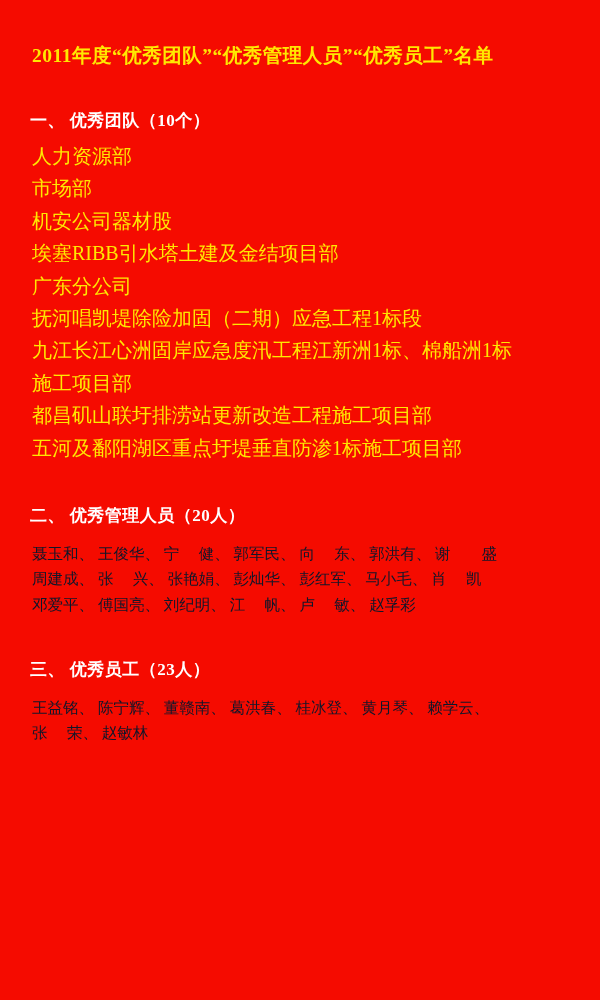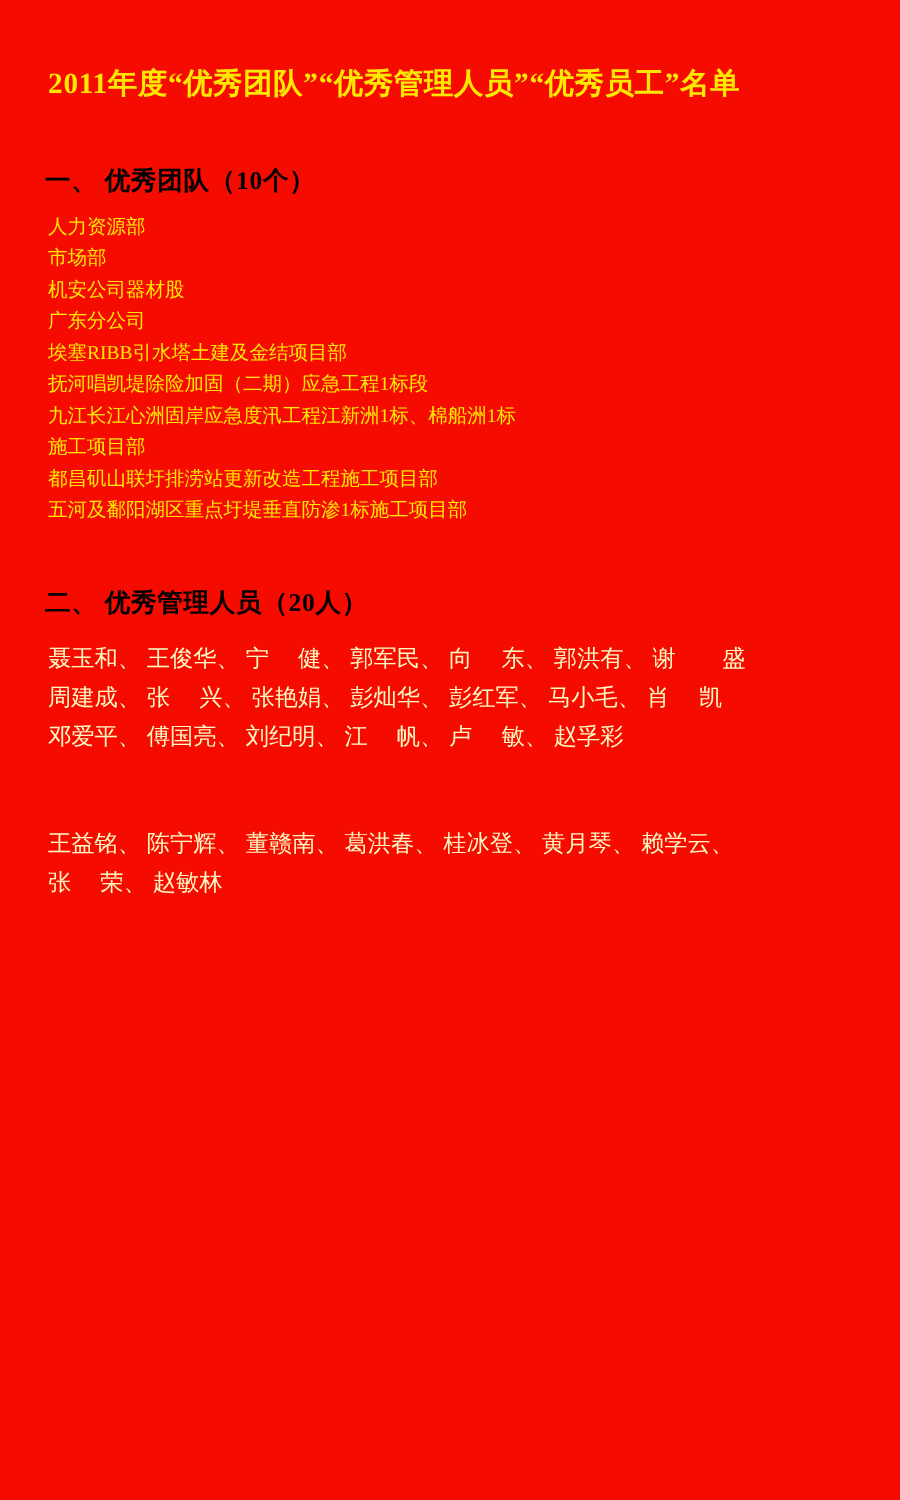--- a/index.html
+++ b/index.html
@@ -29,68 +29,69 @@
     text-align: left;
     margin: 0 0 0 4px;
     white-space: nowrap;
   }
   .section {
     margin-top: 40px;
   }
   .section-heading {
     font-size: 17px;
     font-weight: bold;
-    color: #000000;
+    color: #ffffff;
     margin: 0 0 8px 2px;
     letter-spacing: 0.5px;
   }
   .list-line {
-    font-size: 13px;
+    font-size: 20px;
     color: #ffe800;
     line-height: 1.62;
     margin: 0 0 0 4px;
     white-space: pre;
   }
   .names-line {
     font-size: 15.5px;
-    color: #fef9c3;
+    color: #0f172a;
     line-height: 1.65;
     margin: 0 0 0 4px;
     white-space: pre;
   }
   .spacer-sm { height: 6px; }
 </style>
 </head>
 <body>
 
 <div class="page">
 
   <h1 class="doc-title">2011年度“优秀团队”“优秀管理人员”“优秀员工”名单</h1>
 
   <div class="section">
     <div class="section-heading">一、 优秀团队（10个）</div>
     <div class="list-line">人力资源部</div>
     <div class="list-line">市场部</div>
     <div class="list-line">机安公司器材股</div>
+    <div class="list-line">埃塞RIBB引水塔土建及金结项目部</div>
     <div class="list-line">广东分公司</div>
-    <div class="list-line">埃塞RIBB引水塔土建及金结项目部</div>
     <div class="list-line">抚河唱凯堤除险加固（二期）应急工程1标段</div>
     <div class="list-line">九江长江心洲固岸应急度汛工程江新洲1标、棉船洲1标</div>
     <div class="list-line">施工项目部</div>
     <div class="list-line">都昌矶山联圩排涝站更新改造工程施工项目部</div>
     <div class="list-line">五河及鄱阳湖区重点圩堤垂直防渗1标施工项目部</div>
   </div>
 
   <div class="section">
     <div class="section-heading">二、 优秀管理人员（20人）</div>
     <div class="spacer-sm"></div>
     <div class="names-line">聂玉和、 王俊华、 宁　 健、 郭军民、 向　 东、 郭洪有、 谢　　盛</div>
     <div class="names-line">周建成、 张　 兴、 张艳娟、 彭灿华、 彭红军、 马小毛、 肖　 凯</div>
     <div class="names-line">邓爱平、 傅国亮、 刘纪明、 江　 帆、 卢　 敏、 赵孚彩</div>
   </div>
 
   <div class="section">
+    <div class="section-heading">三、 优秀员工（23人）</div>
     <div class="spacer-sm"></div>
     <div class="names-line">王益铭、 陈宁辉、 董赣南、 葛洪春、 桂冰登、 黄月琴、 赖学云、</div>
     <div class="names-line">张　 荣、 赵敏林</div>
   </div>
 
 </div>
 
 </body></html>

